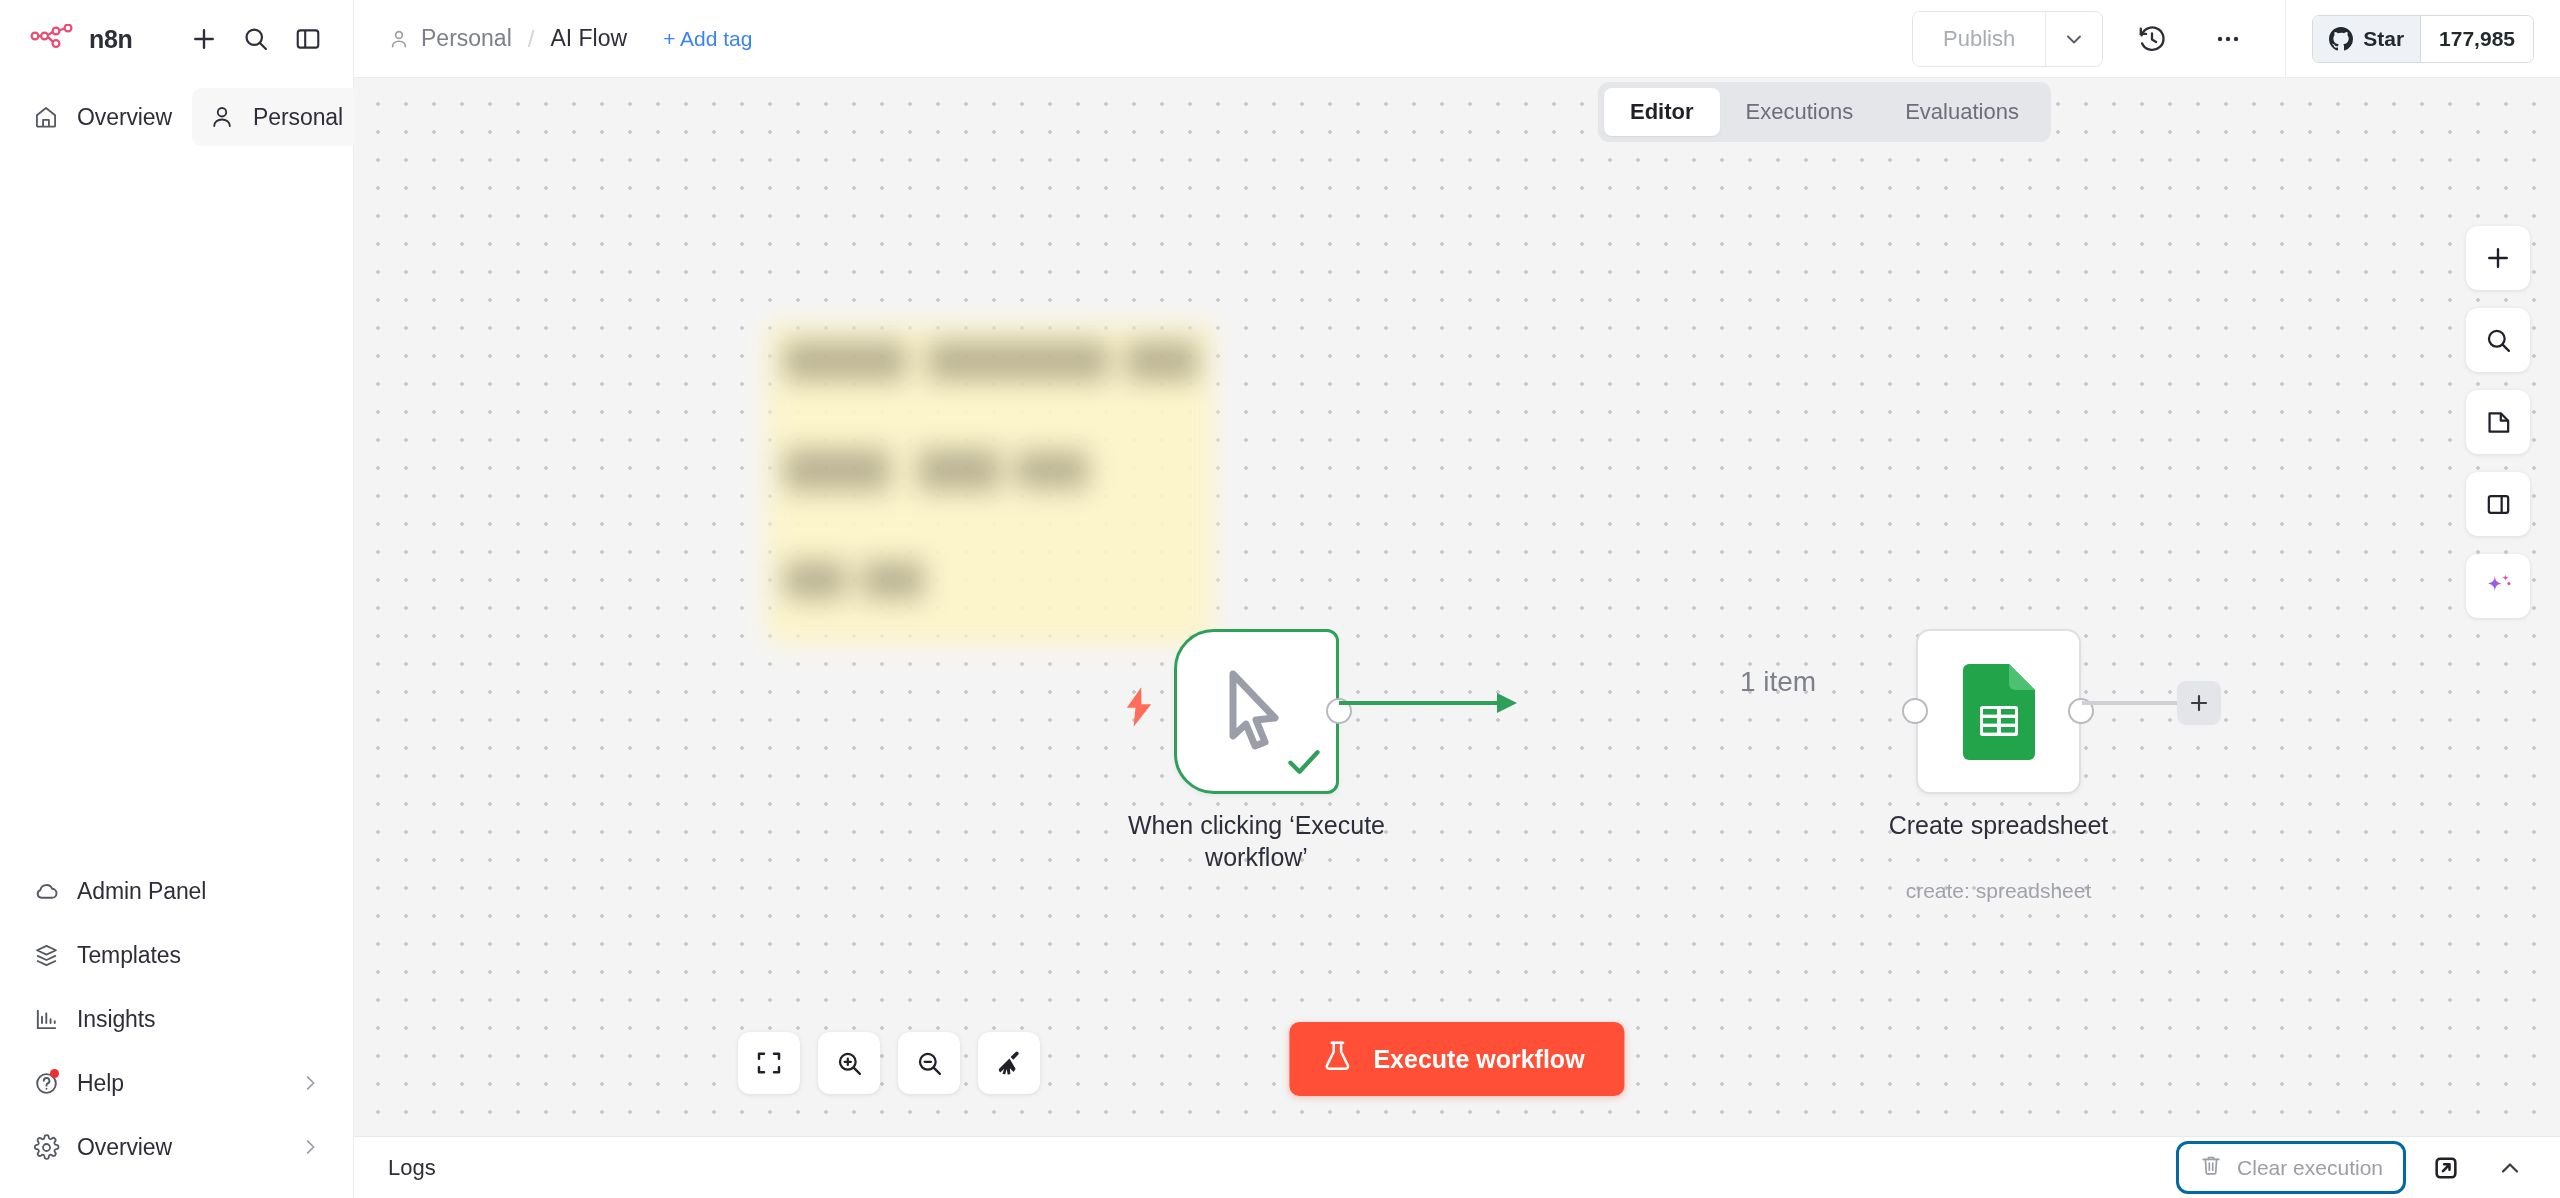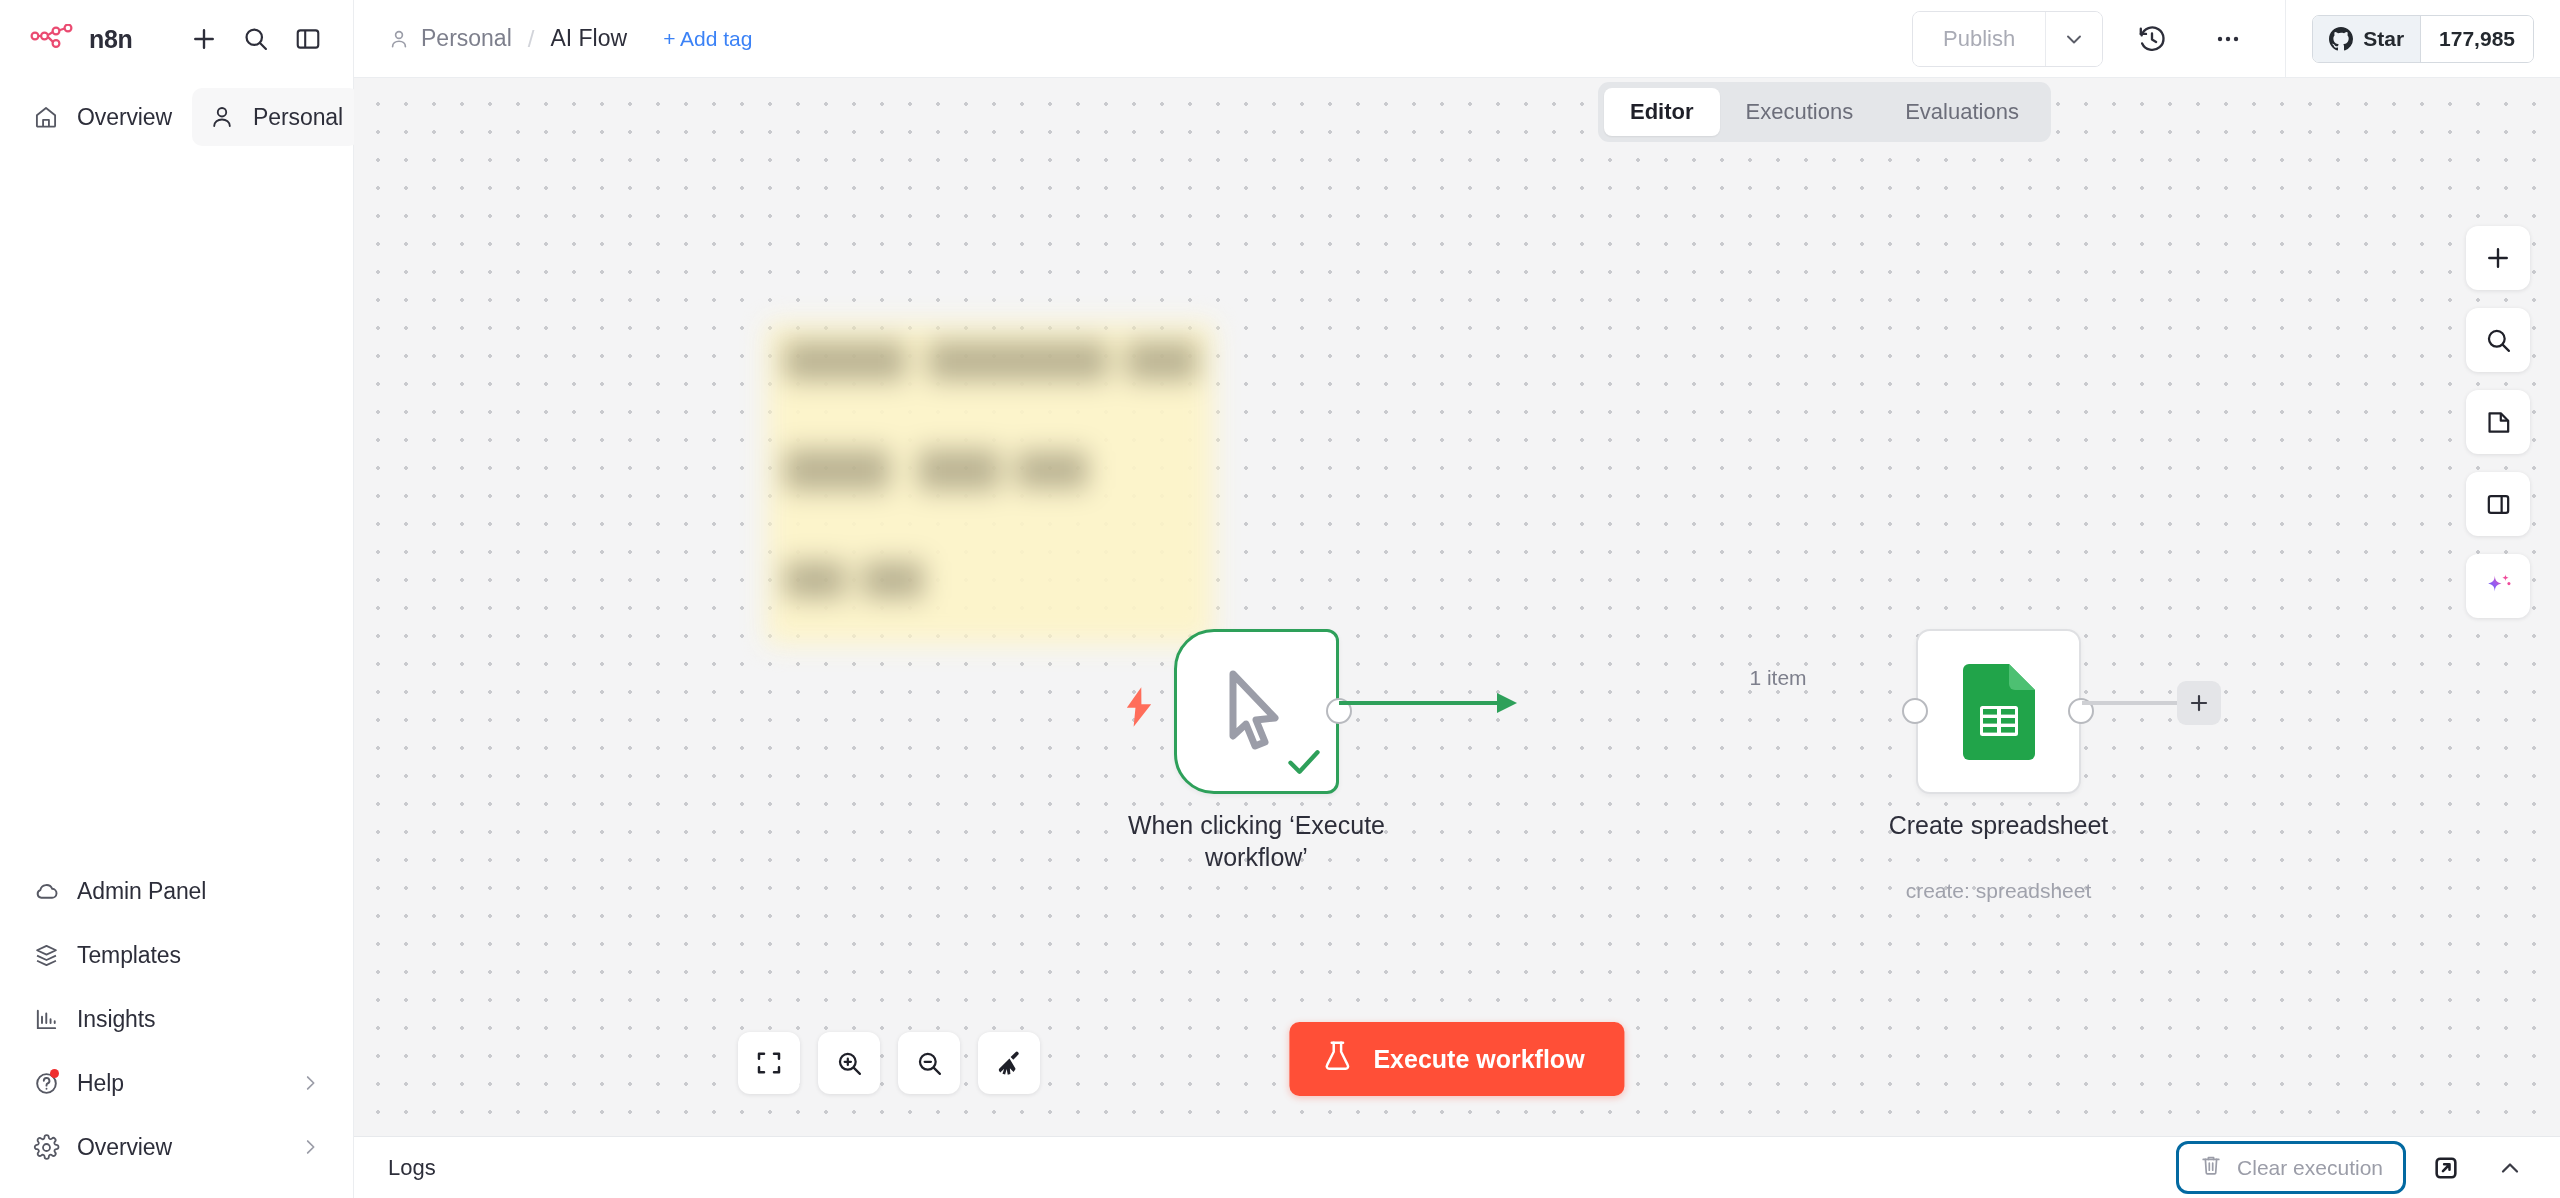--- a/index.html
+++ b/index.html
@@ -171,21 +171,21 @@
   .node-label.wrap { white-space: normal; width: 330px; }
   .node-sub {
     position: absolute; top: 250px; left: 50%; transform: translateX(-50%);
     text-align: center; font-size: 21px; color: #a0a2ac; white-space: nowrap;
   }
   .port {
     position: absolute; width: 26px; height: 26px; border-radius: 50%;
     background: #ffffff; border: 2px solid #b8babf; cursor: crosshair;
   }
   .edge-label {
-    position: absolute; font-size: 21px; color: #7d7f8c; white-space: nowrap;
+    position: absolute; font-size: 28px; color: #7d7f8c; white-space: nowrap;
   }
   .plus-stub {
     position: absolute; width: 44px; height: 44px;
     background: #e4e5e8; border-radius: 9px;
     display: flex; align-items: center; justify-content: center;
     cursor: pointer;
   }
 
   
   .right-tools {

